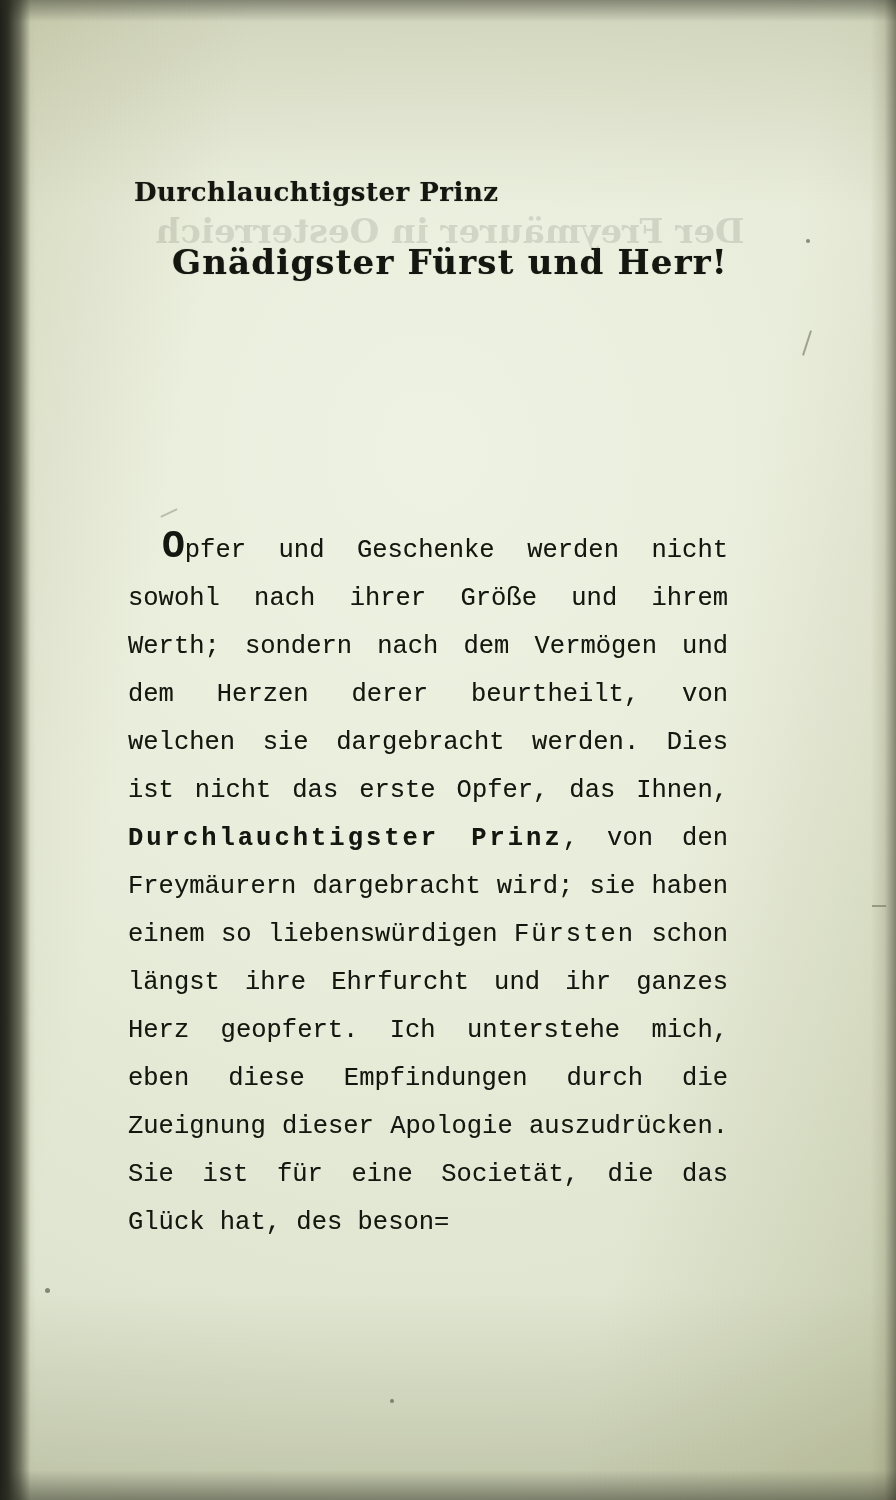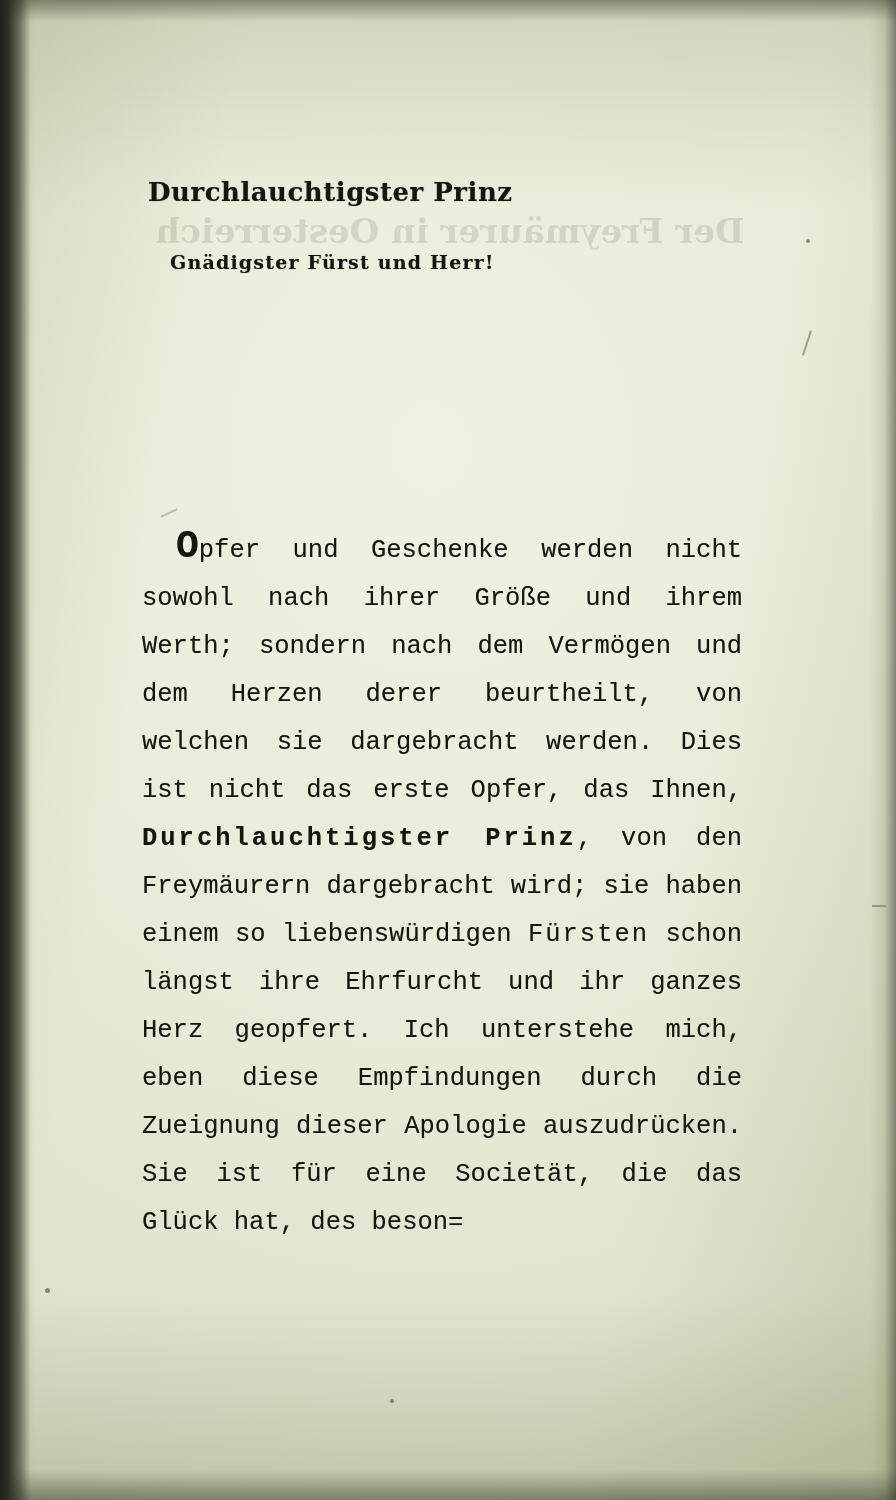--- a/index.html
+++ b/index.html
@@ -79,44 +79,45 @@
     font-size: 34px;
     line-height: 52px;
     text-align: center;
     filter: blur(0.6px);
     pointer-events: none;
   }
 
   
   .textblock {
     position: absolute;
-    left: 142px;
+    left: 128px;
     top: 175px;
     width: 600px;
     color: #161713;
   }
 
   .salutation {
     font-family: "DejaVu Serif", serif;
     font-weight: 700;
     color: #15160f;
     letter-spacing: 0.5px;
   }
   .salutation .line-1 {
     font-size: 26px;
     line-height: 34px;
     margin: 0 0 34px 6px;
     text-shadow: 0 0 1px rgba(20,20,15,0.35);
   }
   .salutation .line-2 {
-    font-size: 19px;
+    font-size: 34px;
     line-height: 38px;
     margin: 0 0 0 28px;
     letter-spacing: 1.2px;
     text-shadow: 0 0 1px rgba(20,20,15,0.4);
+    text-align: right;
   }
 
   .body-para {
     margin-top: 246px;
     font-family: Liberation Mono, monospace;
     font-size: 25.5px;
     line-height: 48px;
     text-align: justify;
     color: #15160f;
     text-shadow: 0 0 0.6px rgba(20,20,15,0.3);

